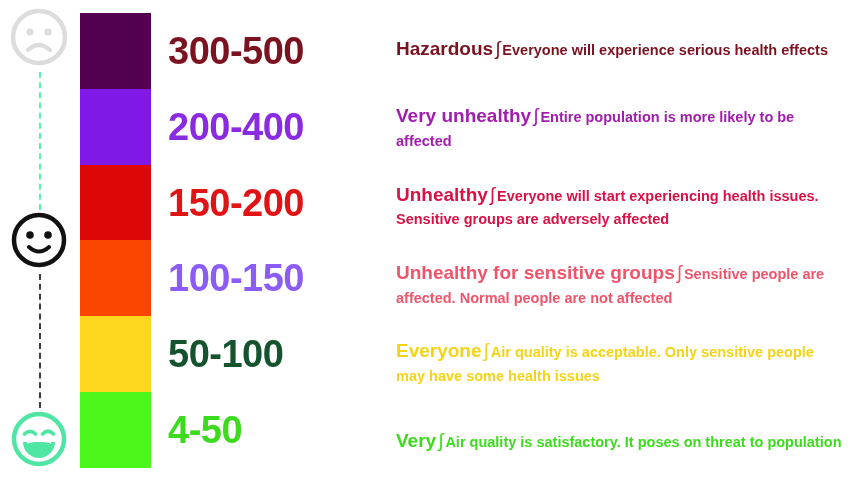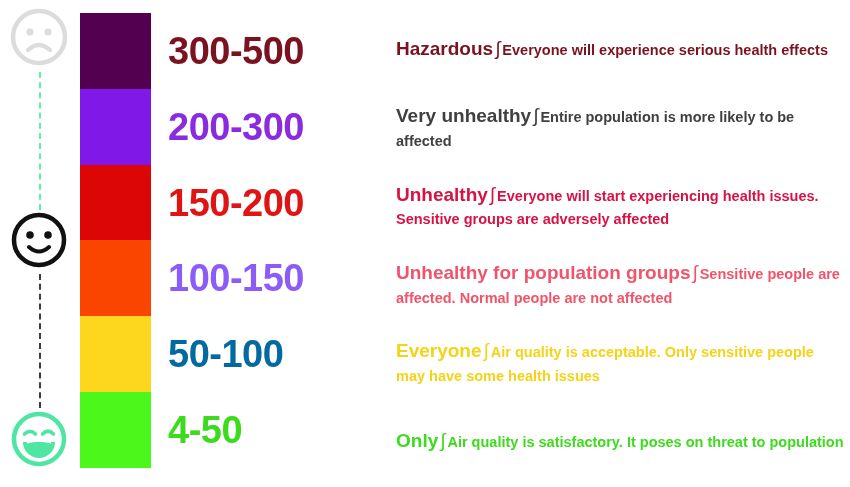--- a/index.html
+++ b/index.html
@@ -181,68 +181,68 @@
     <div class="band" style="background:#fa4500"></div>
     <div class="band" style="background:#fcd71d"></div>
     <div class="band" style="background:#4cf71b"></div>
   </div>
 
   <div class="range-col">
     <div class="range-row">
       <span class="range-label" style="color:#7a1220">300-500</span>
     </div>
     <div class="range-row">
-      <span class="range-label" style="color:#8a2be2">200-300</span>
+      <span class="range-label" style="color:#8a2be2">200-400</span>
     </div>
     <div class="range-row">
       <span class="range-label" style="color:#e01414">150-200</span>
     </div>
     <div class="range-row">
       <span class="range-label" style="color:#8b5cf6">100-150</span>
     </div>
     <div class="range-row">
-      <span class="range-label" style="color:#0369a1">50-100</span>
+      <span class="range-label" style="color:#14532d">50-100</span>
     </div>
     <div class="range-row">
       <span class="range-label" style="color:#3ddb1e">4-50</span>
     </div>
   </div>
 
   <div class="desc-col">
 
     <div class="desc-row">
       <div class="desc-text" style="color:#7a1220">
         <span class="desc-title">Hazardous</span><span class="desc-sep">∫</span><span class="desc-body">Everyone will experience serious health effects</span>
       </div>
     </div>
 
     <div class="desc-row">
-      <div class="desc-text" style="color:#404040">
+      <div class="desc-text" style="color:#a21caf">
         <span class="desc-title">Very unhealthy</span><span class="desc-sep">∫</span><span class="desc-body">Entire population is more likely to be affected</span>
       </div>
     </div>
 
     <div class="desc-row">
       <div class="desc-text" style="color:#d81245">
         <span class="desc-title">Unhealthy</span><span class="desc-sep">∫</span><span class="desc-body">Everyone will start experiencing health issues. Sensitive groups are adversely affected</span>
       </div>
     </div>
 
     <div class="desc-row">
       <div class="desc-text" style="color:#f0546a">
-        <span class="desc-title">Unhealthy for population groups</span><span class="desc-sep">∫</span><span class="desc-body">Sensitive people are affected. Normal people are not affected</span>
+        <span class="desc-title">Unhealthy for sensitive groups</span><span class="desc-sep">∫</span><span class="desc-body">Sensitive people are affected. Normal people are not affected</span>
       </div>
     </div>
 
     <div class="desc-row">
       <div class="desc-text" style="color:#f5d316">
         <span class="desc-title">Everyone</span><span class="desc-sep">∫</span><span class="desc-body">Air quality is acceptable. Only sensitive people may have some health issues</span>
       </div>
     </div>
 
     <div class="desc-row">
       <div class="desc-text" style="color:#3ddb1e">
-        <span class="desc-title">Only</span><span class="desc-sep">∫</span><span class="desc-body">Air quality is satisfactory. It poses on threat to population</span>
+        <span class="desc-title">Very</span><span class="desc-sep">∫</span><span class="desc-body">Air quality is satisfactory. It poses on threat to population</span>
       </div>
     </div>
 
   </div>
 </div>
 
 </body></html>

